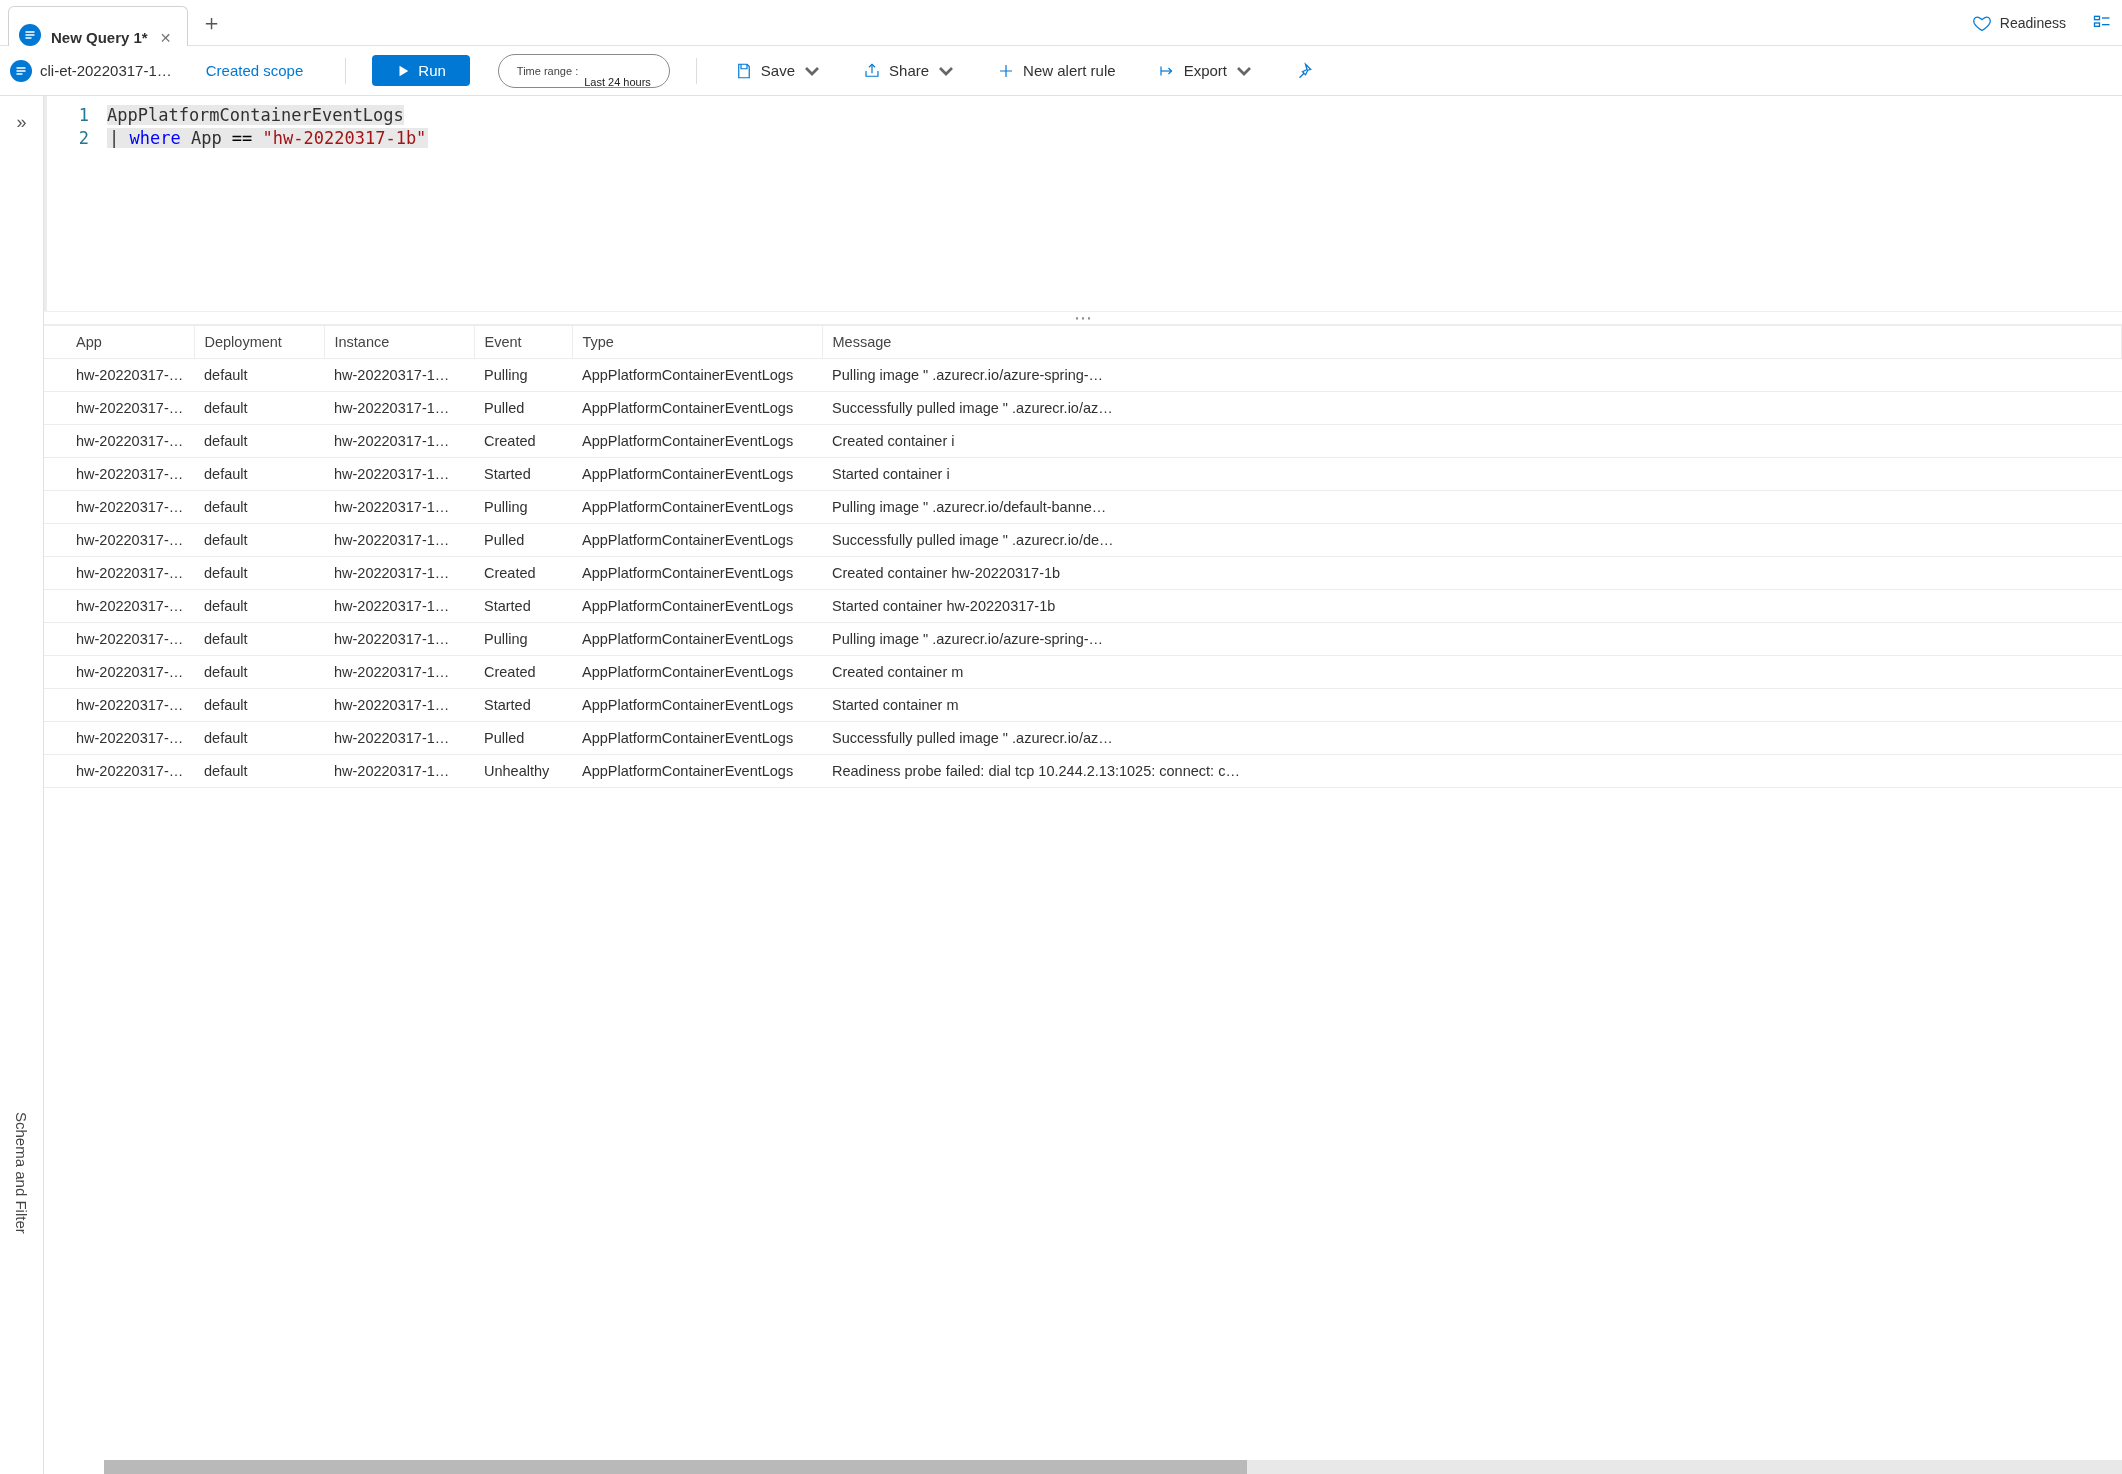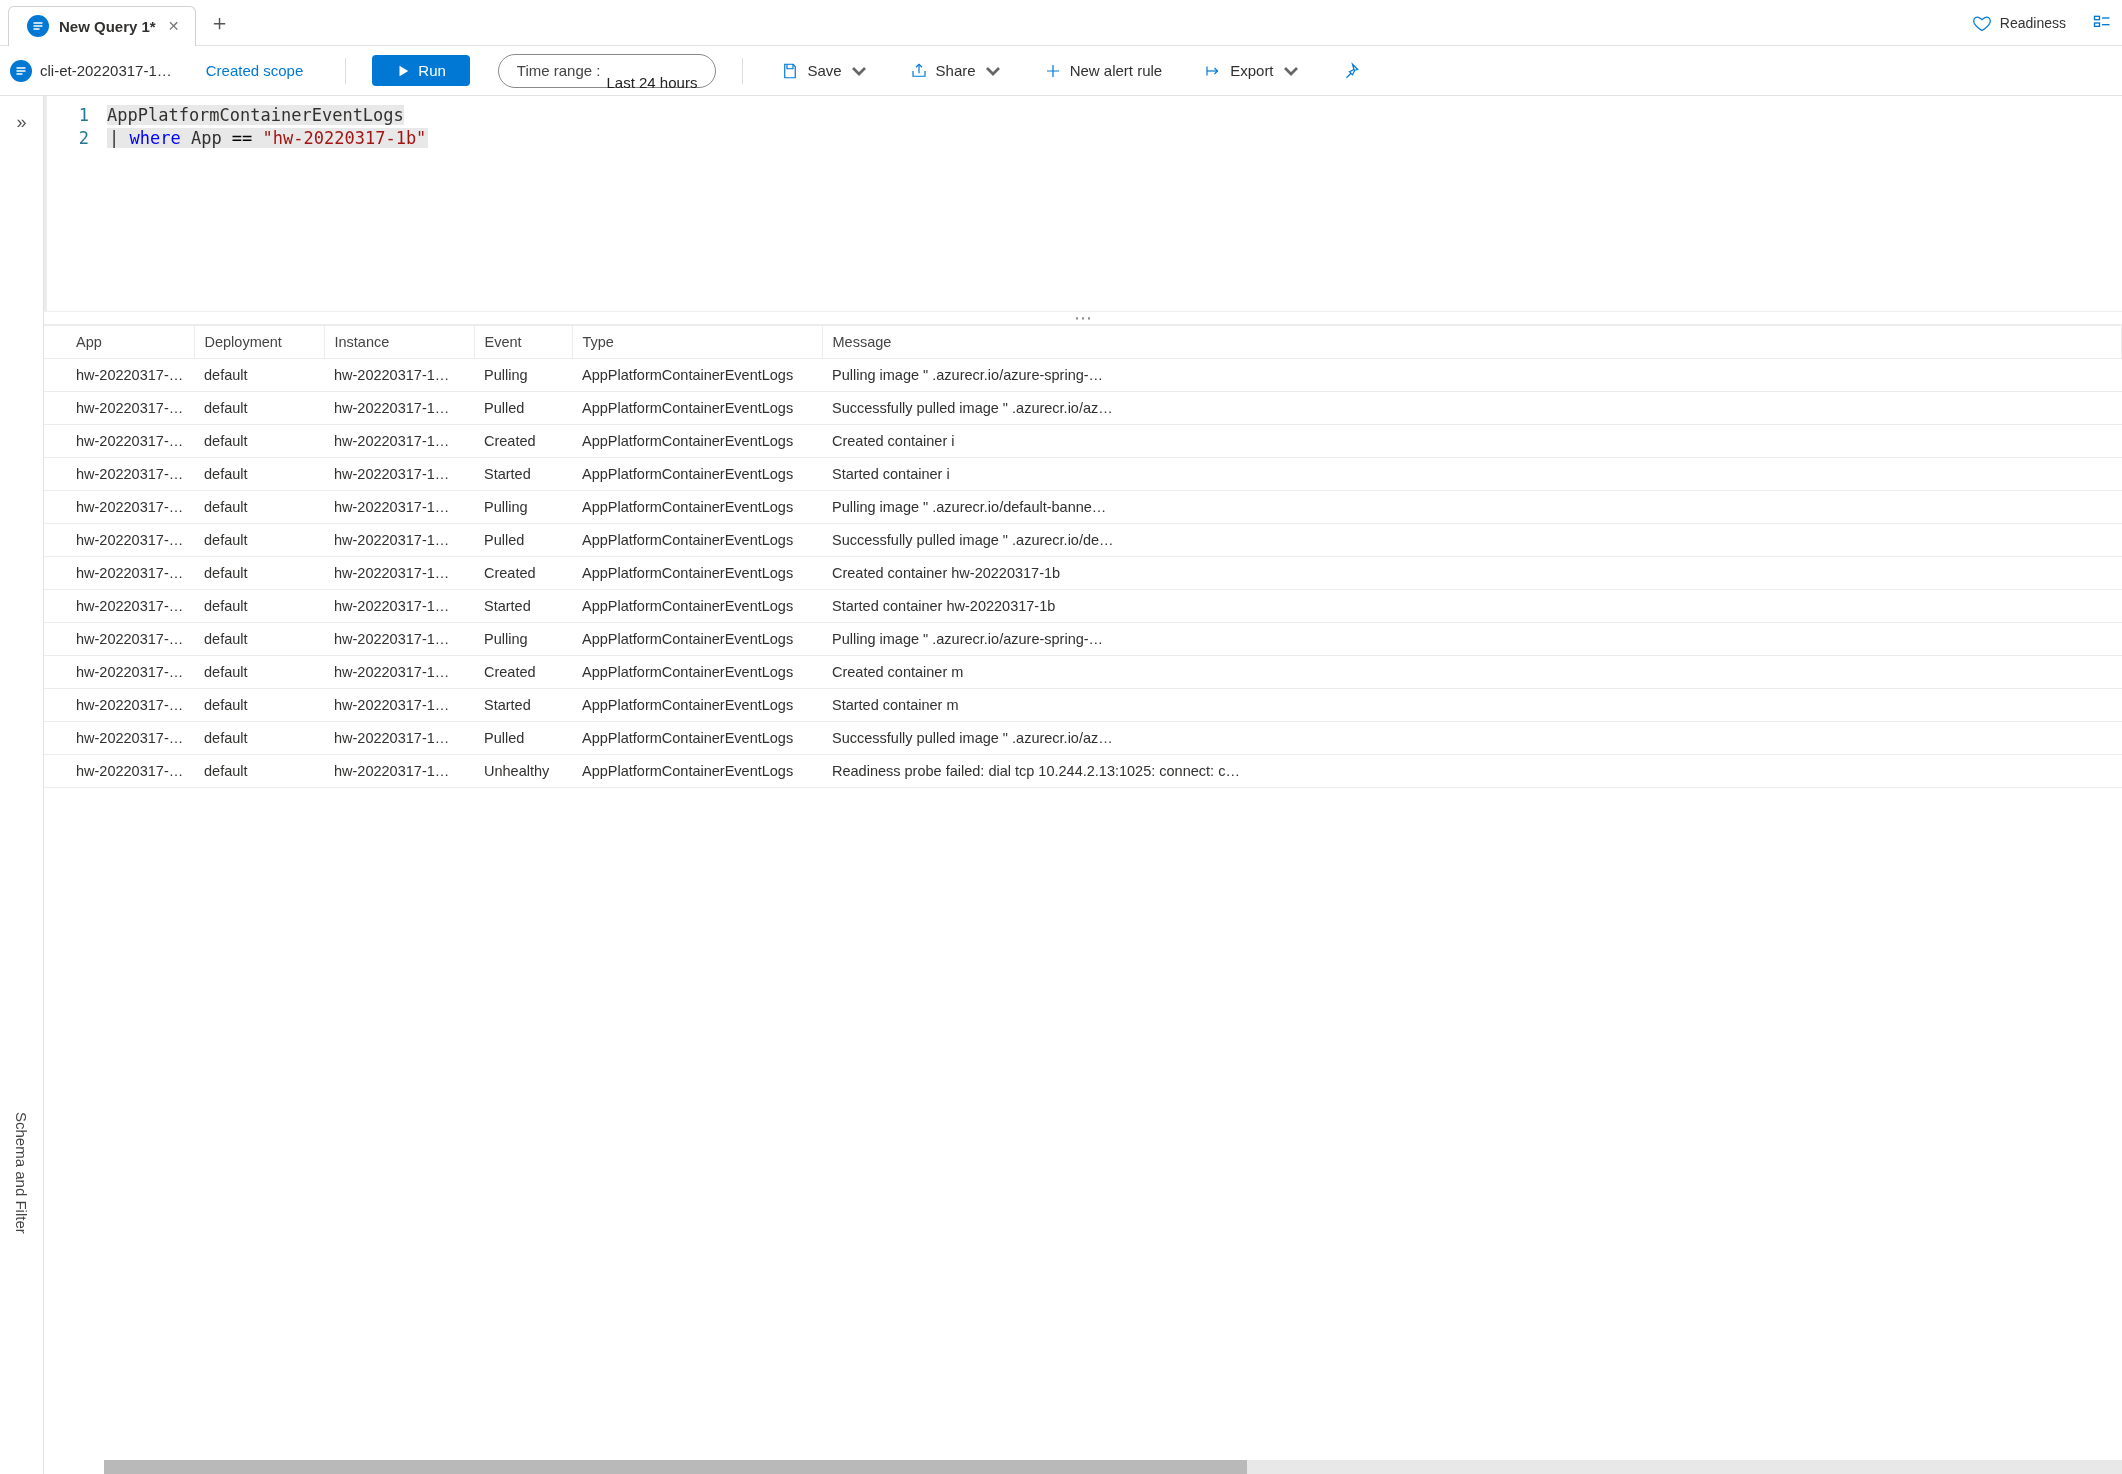--- a/index.html
+++ b/index.html
@@ -1,41 +1,41 @@
 <!DOCTYPE html>
 <html><head>
 <meta charset="utf-8">
 <style>
   * { box-sizing: border-box; margin: 0; padding: 0; }
   html, body { width: 100%; height: 100%; font-family: "Segoe UI", -apple-system, Arial, sans-serif; font-size: 14px; color: #323130; background: #fff; overflow: hidden; }
   .root { display: flex; flex-direction: column; height: 100%; }
 
   
   .tab-bar { display: flex; align-items: center; height: 46px; border-bottom: 1px solid #e1e1e1; padding-left: 8px; }
-  .tab { display: flex; align-items: center; gap: 10px; height: 40px; padding: 0 14px 0 18px; border: 1px solid #d2d2d2; border-bottom: none; border-radius: 6px 6px 0 0; background: #fff; margin-top: 6px; cursor: pointer; }
+  .tab { display: flex; align-items: flex-end; gap: 10px; height: 40px; padding: 0 14px 0 10px; border: 1px solid #d2d2d2; border-bottom: none; border-radius: 6px 6px 0 0; background: #fff; margin-top: 6px; cursor: pointer; }
   .tab .tab-title { font-weight: 600; font-size: 15px; }
   .tab .tab-close { color: #777; font-size: 14px; padding: 0 2px; cursor: pointer; }
   .tab-add { margin-left: 12px; color: #555; font-size: 22px; cursor: pointer; }
   .tab-spacer { flex: 1; }
   .feedback { display: inline-flex; align-items: center; gap: 8px; padding: 0 16px; cursor: pointer; color: #333; }
   .feedback svg { width: 20px; height: 20px; fill: none; stroke: #0078d4; stroke-width: 1.5; }
   .right-icon { display:inline-flex; align-items:center; padding: 0 10px; color:#0078d4; cursor:pointer; }
   .right-icon svg { width:20px; height:20px; fill:none; stroke:#0078d4; stroke-width:1.6; }
 
   
   .toolbar-row { display: flex; align-items: center; height: 50px; padding: 0 10px; border-bottom: 1px solid #e1e1e1; gap: 18px; }
   .scope-badge { display: inline-flex; align-items: center; gap: 8px; max-width: 190px; cursor:pointer; }
   .logs-icon { width: 22px; height: 22px; border-radius: 50%; background: #0078d4; display:inline-flex; align-items:center; justify-content:center; color:#fff; }
   .logs-icon svg { width:12px; height:12px; fill:#fff; }
   .scope-text { white-space: nowrap; overflow: hidden; text-overflow: ellipsis; font-size: 15px; color:#323130; }
   .select-scope { color: #0078d4; padding: 0 16px; cursor: pointer; font-size: 15px; }
   .vdiv { width: 1px; height: 26px; background: #dcdcdc; margin: 0 8px; }
   .run-btn { display: inline-flex; align-items: center; gap: 8px; background: #0078d4; color: #fff; border: none; border-radius: 4px; padding: 7px 24px; font-size: 15px; cursor: pointer; }
   .run-btn svg { width: 14px; height: 14px; fill: #fff; }
-  .time-range { display:inline-flex; align-items:center; border:1px solid #8a8a8a; border-radius: 20px; height: 34px; padding: 0 18px; cursor:pointer; gap:6px; font-size:15px; }
+  .time-range { display:inline-flex; align-items:center; border:1px solid #8a8a8a; border-radius: 20px; height: 34px; padding: 0 18px; cursor:pointer; gap:6px; font-size:11px; }
   .time-range .tr-label { color:#444; }
   .time-range .tr-value { font-weight:400; color:#222;margin-top:23px; }
   .tb-item { display:inline-flex; align-items:center; gap:8px; padding: 0 12px; cursor:pointer; font-size:15px; color:#323130; }
   .tb-item svg { width:18px; height:18px; fill:none; stroke:#0078d4; stroke-width:1.6; }
   .tb-chevron { width:12px; height:12px; }
   .tb-chevron path { stroke:#666; stroke-width:1.8; fill:none; }
 
   
   .body { flex:1; display:flex; min-height:0; }
   .left-rail { width: 44px; border-right:1px solid #e1e1e1; display:flex; flex-direction:column; align-items:center; padding-top:16px; gap:14px; }

